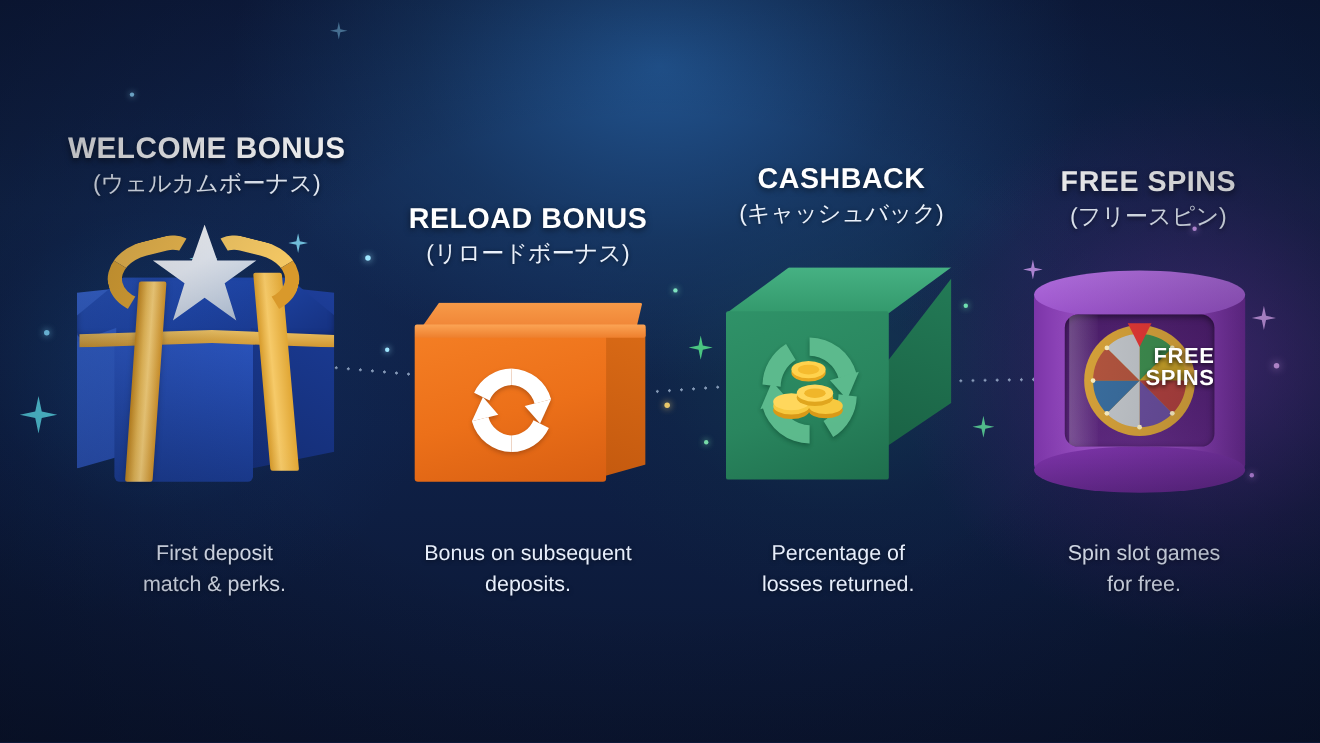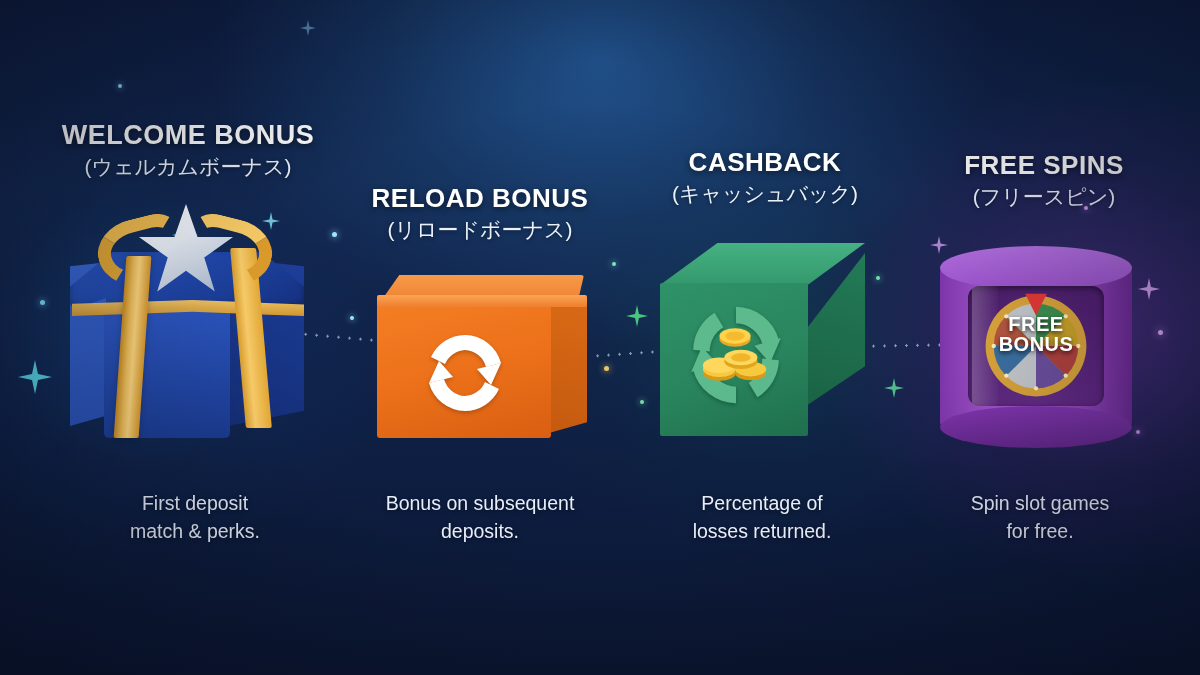--- a/index.html
+++ b/index.html
@@ -190,21 +190,21 @@
     background:linear-gradient(160deg,rgba(60,20,88,0.85) 0%,rgba(84,32,116,0.75) 100%);
     box-shadow:inset 0 2px 6px rgba(0,0,0,0.5);
     overflow:hidden;
   }
   .pcyl .glass{
     position:absolute; left:4px; top:0; width:26px; height:120px;
     background:linear-gradient(90deg,rgba(255,255,255,0.22),rgba(255,255,255,0.02));
   }
   .pcyl .wheelwrap{ position:absolute; left:14px; top:6px; width:108px; height:108px; }
   .pcyl .wheeltext{
-    position:absolute; left:0; top:28px; width:136px; text-align:center;
+    position:absolute; left:0; top:28px; width:136px; text-align:right;
     color:#ffffff; font-weight:bold; font-size:20px; line-height:1.0;
     letter-spacing:0.5px; text-shadow:0 2px 4px rgba(0,0,0,0.75); z-index:5;
   }
   .pcyl .wheeltext span{ display:block; }
 </style>
 </head>
 <body>
 
 <div class="stage">
 
@@ -353,21 +353,21 @@
             <circle cx="93" cy="93" r="2.4"></circle>
           <circle cx="60" cy="107" r="2.4"></circle>
             <circle cx="27" cy="93" r="2.4"></circle>
           <circle cx="13" cy="60" r="2.4"></circle>
             <circle cx="27" cy="27" r="2.4"></circle>
         </g>
         <path d="M48 2 L72 2 L60 26 Z" fill="#e53935"></path>
       </svg>
       <div class="wheeltext">
         <span>FREE</span>
-        <span>BONUS</span>
+        <span>SPINS</span>
       </div>
     </div>
   </div>
 
   <div class="col" style="left:38px;top:120px;width:300px;">
     <div class="title" style="font-size:27px;">WELCOME BONUS</div>
     <div class="subtitle" style="font-size:21px;">(ウェルカムボーナス)</div>
   </div>
   <div class="col" style="left:330px;top:183px;width:300px;">
     <div class="title" style="font-size:26px;">RELOAD BONUS</div>

